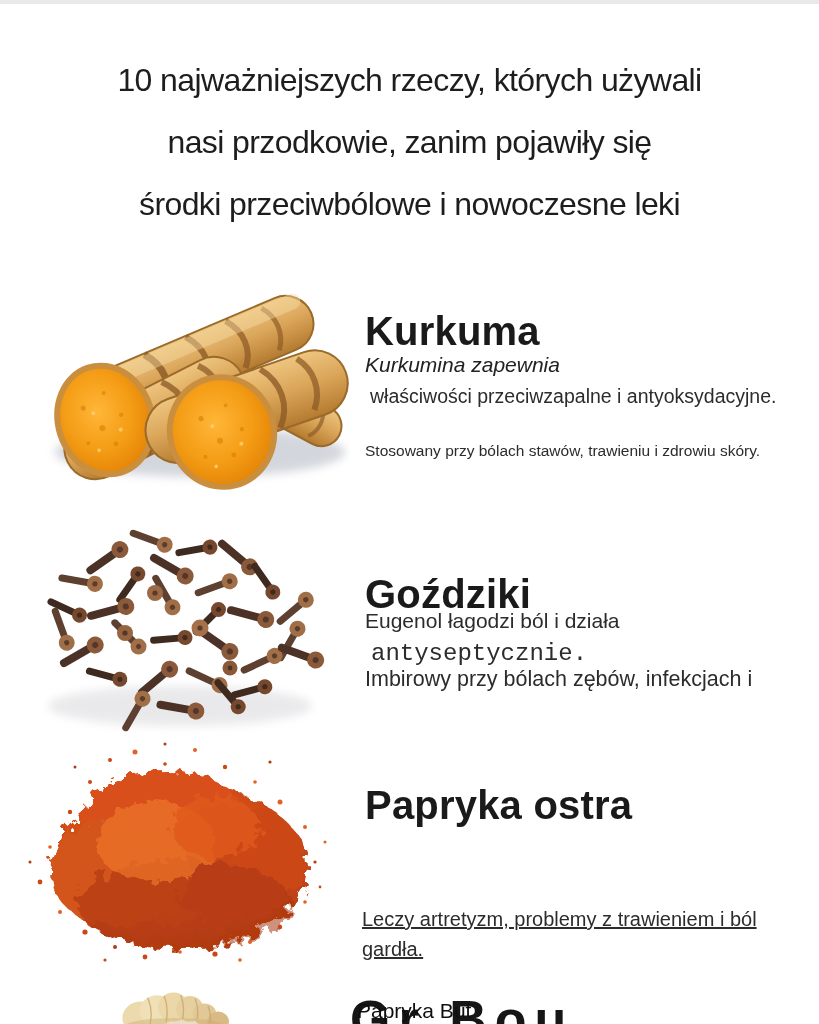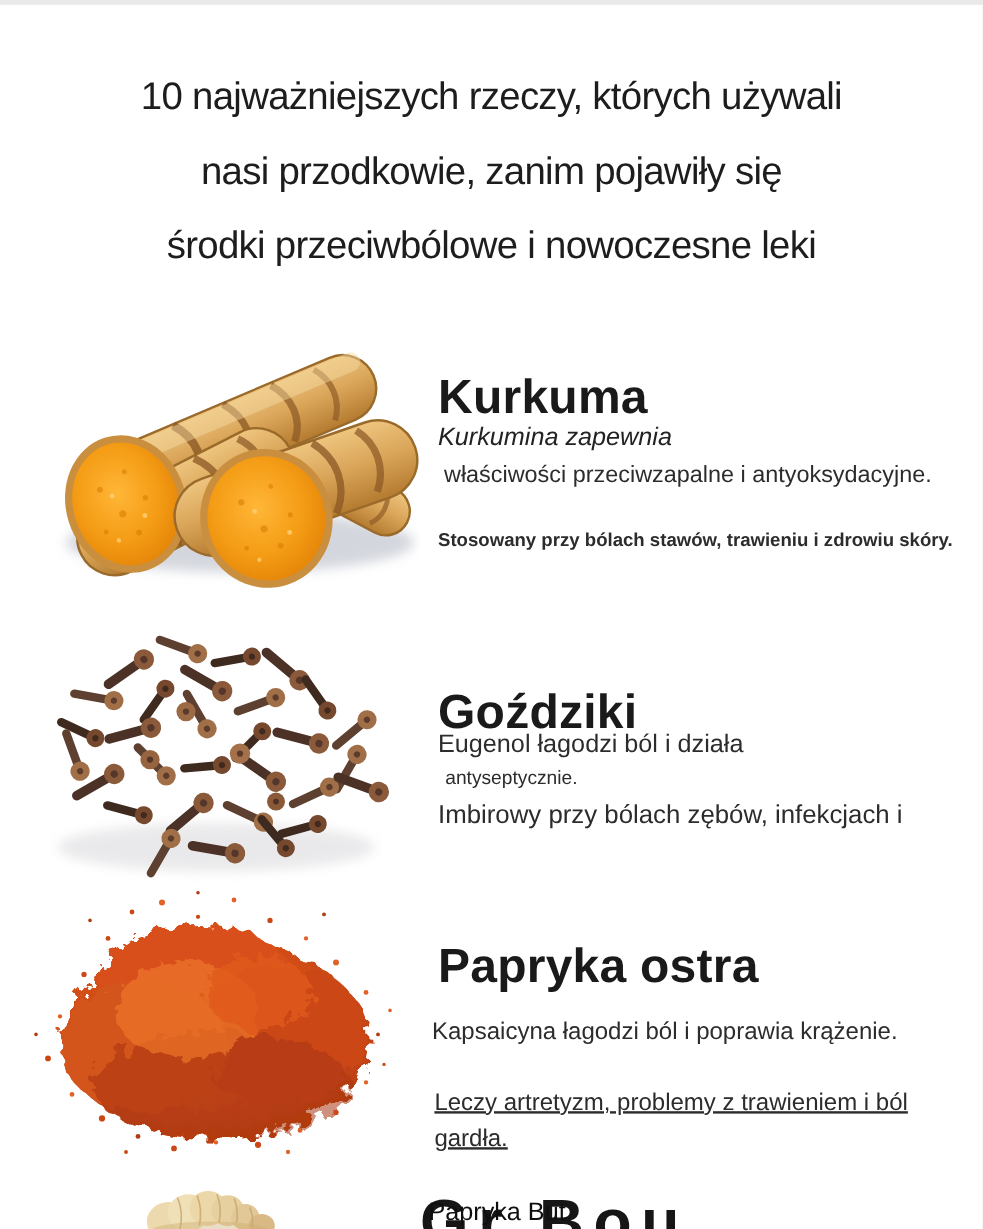--- a/index.html
+++ b/index.html
@@ -16,23 +16,23 @@
   .h2{
     position:absolute;left:365px;font-size:40px;font-weight:600;
     color:#1a1a1a;letter-spacing:0.2px;white-space:nowrap;
   }
   #h-kurkuma{top:272px}
   #h-gozdziki{top:535px}
   #h-papryka{top:746px}
   .bl{position:absolute;color:#2c2c2c;white-space:nowrap;}
   #k1{left:365px;top:349px;font-size:21px;font-weight:500;color:#222;font-style:italic;}
   #k2{left:370px;top:381px;font-size:19.5px;}
-  #k3{left:365px;top:438px;font-size:15.5px;font-weight:bold;}
+  #k3{left:365px;top:438px;font-size:15.5px;}
   #g1{left:365px;top:605px;font-size:21px;}
-  #g2{left:371px;top:636px;font-size:16px;}
+  #g2{left:371px;top:636px;font-size:24px;font-family:Liberation Mono, monospace;}
   #g3{left:365px;top:663px;font-size:21.5px;}
   #g4{left:371px;top:697px;font-size:17px;}
   #p1{left:360px;top:845px;font-size:20px;}
   #p2{left:362px;top:900px;font-size:20px;white-space:normal;width:455px;line-height:30px;text-decoration:underline;}
   .imgbox{position:absolute;}
   #img-turmeric{left:10px;top:248px;width:340px;height:240px;}
   #img-cloves{left:20px;top:494px;width:320px;height:245px;}
   #img-paprika{left:15px;top:738px;width:330px;height:225px;}
   #img-ginger{left:105px;top:983px;width:135px;height:41px;}
   .imgbox svg{display:block;width:100%;height:100%;}
@@ -266,21 +266,20 @@
         <circle cx="150" cy="2" r="1.5"></circle>
           <circle cx="60" cy="25" r="1.5"></circle>
           <circle cx="255" cy="20" r="1.6"></circle>
         <circle cx="300" cy="120" r="1.6"></circle>
           <circle cx="15" cy="120" r="1.5"></circle>
           <circle cx="100" cy="205" r="2"></circle>
       </g>
     </svg>
   </div>
   <h2 class="h2" id="h-papryka">Papryka ostra</h2>
-  <div class="bl" id="p1">Kapsaicyna łagodzi ból i poprawia krążenie.</div>
   <div class="bl" id="p2">Leczy artretyzm, problemy z trawieniem i ból gardła.</div>
 
   <div class="imgbox" id="img-ginger">
     <svg viewBox="0 0 130 45" role="img" aria-label="ginger-root-illustration">
       <ellipse cx="30" cy="34" rx="20" ry="18" fill="#ecd9ad"></ellipse>
       <ellipse cx="48" cy="26" rx="19" ry="17" fill="#f0e0b8"></ellipse>
       <ellipse cx="66" cy="22" rx="17" ry="16" fill="#ecd7a8"></ellipse>
       <ellipse cx="84" cy="24" rx="15" ry="14" fill="#e7d0a0"></ellipse>
       <ellipse cx="100" cy="30" rx="13" ry="12" fill="#e2c896"></ellipse>
       <ellipse cx="115" cy="38" rx="12" ry="11" fill="#d9ba85"></ellipse>

